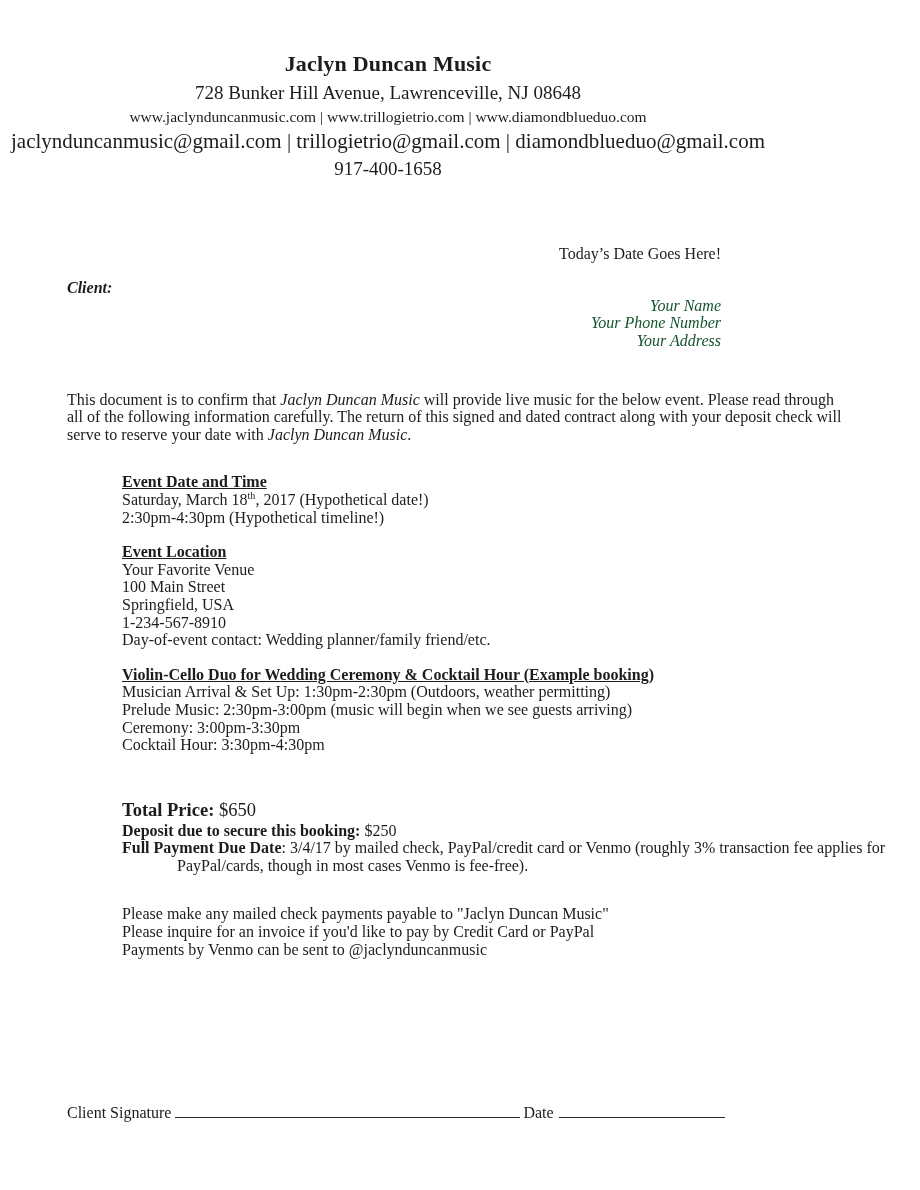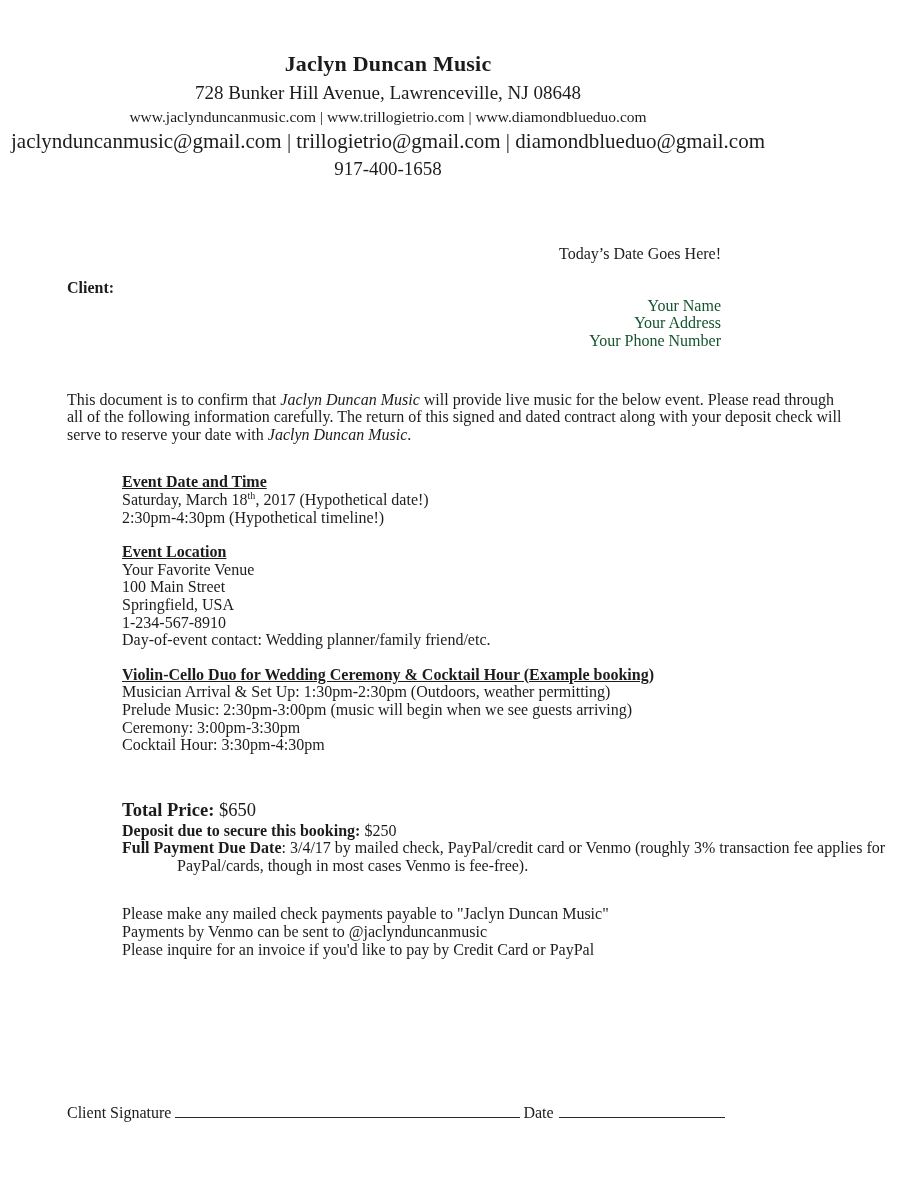--- a/index.html
+++ b/index.html
@@ -29,21 +29,21 @@
   .header .phone    { font-size: 19px; margin-top: 3px; }
 
   
   .content {
     margin-left: 67px;
     margin-right: 55px;
     font-size: 16px;
     line-height: 17.6px;
   }
   .todays-date { margin-top: 64px; text-align: right; }
-  .client-block { margin-top: 17px; }
+  .client-block { margin-top: 17px; font-style: italic; }
   .client-label { font-weight: bold; }
   .client-line { color: #14532d; text-align: right; }
   .confirm-paragraph {
     margin-top: 41px;
     width: 782px;
   }
   .italic { font-style: italic; }
 
   .section { margin-left: 55px; }
   .section-heading {
@@ -100,22 +100,22 @@
     <div class="phone">917-400-1658</div>
   </div>
 
   <div class="content">
 
     <div class="todays-date">Today’s Date Goes Here!</div>
 
     <div class="client-block">
       <div class="client-label">Client:</div>
       <div class="client-line">Your Name</div>
+      <div class="client-line">Your Phone Number</div>
       <div class="client-line">Your Address</div>
-      <div class="client-line">Your Phone Number</div>
     </div>
 
     <div class="confirm-paragraph"><span>This document is to confirm that </span><span class="italic">Jaclyn Duncan Music</span><span> will provide live music for the below event. Please read through all of the following information carefully. The return of this signed and dated contract along with your deposit check will serve to reserve your date with </span><span class="italic">Jaclyn Duncan Music</span><span>.</span></div>
 
     <div class="section sec-datetime">
       <div class="section-heading">Event Date and Time</div>
       <div><span>Saturday, March 18</span><sup class="ord">th</sup><span>, 2017 (Hypothetical date!)</span></div>
       <div>2:30pm-4:30pm (Hypothetical timeline!)</div>
     </div>
 
@@ -138,22 +138,22 @@
 
     <div class="section sec-pricing">
       <div class="total-line"><span class="total-label">Total Price: </span><span class="total-value">$650</span></div>
       <div><span class="bold">Deposit due to secure this booking:</span>
         <span>$250</span></div>
       <div class="full-payment"><span class="bold">Full Payment Due Date</span><span>: 3/4/17 by mailed check, PayPal/credit card or Venmo (roughly 3% transaction fee applies for PayPal/cards, though in most cases Venmo is fee-free).</span></div>
     </div>
 
     <div class="section notes-block">
       <div>Please make any mailed check payments payable to "Jaclyn Duncan Music"</div>
+      <div>Please inquire for an invoice if you'd like to pay by Credit Card or PayPal</div>
       <div>Payments by Venmo can be sent to @jaclynduncanmusic</div>
-      <div>Please inquire for an invoice if you'd like to pay by Credit Card or PayPal</div>
     </div>
 
   </div>
 
   <div class="signature-row">
     <span>Client Signature</span><span class="sig-blank client"></span><span class="date-label">Date</span><span class="sig-blank date"></span>
   </div>
 
 </div>
 

